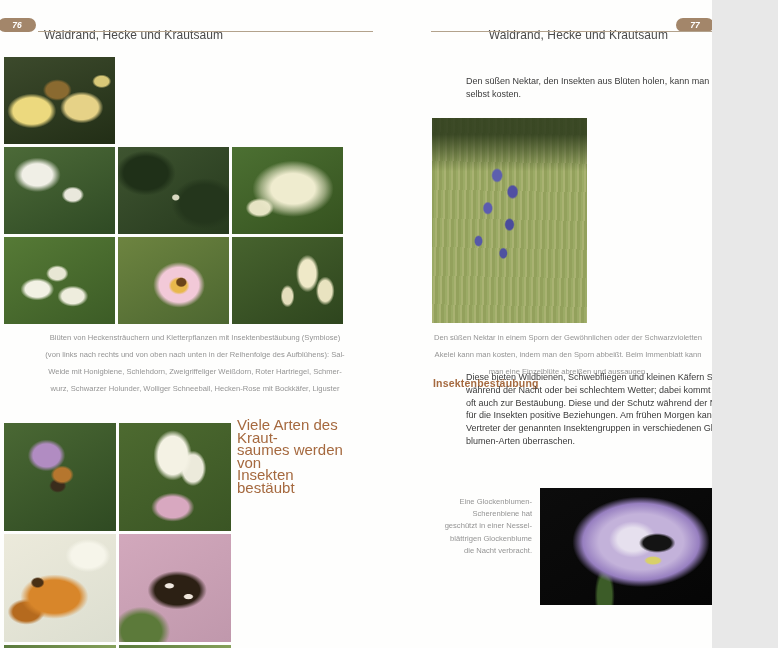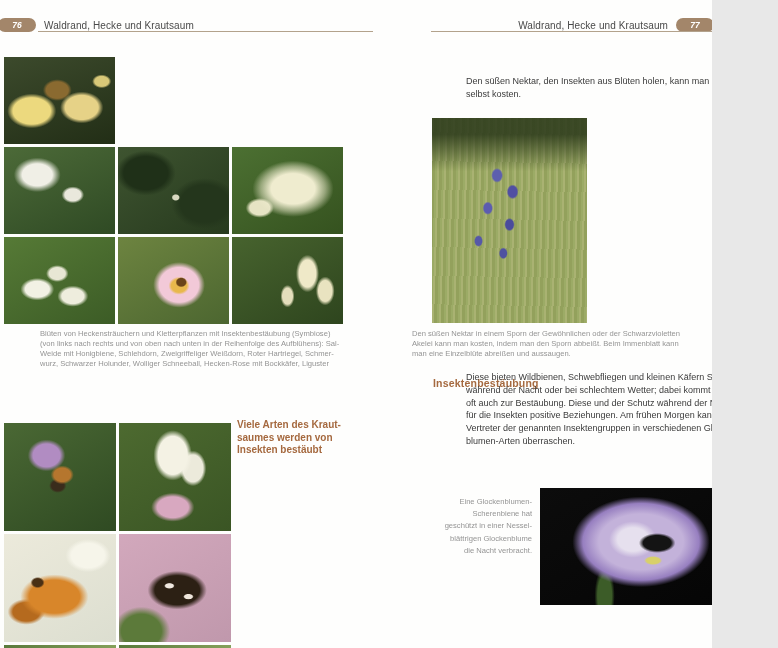--- a/index.html
+++ b/index.html
@@ -6,38 +6,38 @@
   #canvas{position:relative;width:712px;height:648px;background:#fefefdff;overflow:hidden;
           font-family:"Liberation Sans",sans-serif;color:#3b3b3b;}
   .abs{position:absolute;}
 
   
   .badge{position:absolute;top:18px;width:38px;height:14px;background:#a3866a;color:#fff;
          font-size:8.5px;font-weight:bold;font-style:italic;display:flex;align-items:center;
          justify-content:center;border-radius:7px;}
   .badge-left{left:-2px;}
   .badge-right{right:-2px;}
-  .ht{position:absolute;top:20px;font-size:10px;color:#4a4a4a;letter-spacing:.1px;}
+  .ht{position:absolute;top:28px;font-size:12px;color:#4a4a4a;letter-spacing:.1px;}
   .ht-left{left:44px;}
   .ht-right{right:44px;text-align:right;}
   .rule{position:absolute;top:31px;height:1px;background:#b3a28c;}
   .rule-left{left:38px;width:335px;}
   .rule-right{left:431px;width:311px;}
 
   
   .grid-top{position:absolute;left:4px;top:57px;width:339px;height:267px;display:grid;
             grid-template-columns:repeat(3,111px);grid-template-rows:repeat(3,87px);gap:3px;}
   .grid-bottom{position:absolute;left:4px;top:423px;width:227px;display:grid;
                grid-template-columns:112px 112px;grid-template-rows:108px 108px 40px;gap:3px;}
   .ph{width:100%;height:100%;overflow:hidden;}
-  .cap{position:absolute;font-size:7.6px;line-height:10px;color:#949494;white-space:pre-line;}
+  .cap{position:absolute;font-size:7.6px;line-height:17px;color:#949494;white-space:pre-line;text-align:center;}
   .cap1{left:40px;top:329px;width:310px;}
   .cap2{left:40px;top:384px;width:270px;}
   .lcol{position:absolute;left:237px;top:419px;width:110px;}
-  .lcol-h{font-size:10px;font-weight:bold;color:#a5693f;line-height:12.5px;white-space:pre-line;}
+  .lcol-h{font-size:15px;font-weight:normal;color:#a5693f;line-height:12.5px;white-space:pre-line;}
   .lcol-b{margin-top:3px;font-size:9px;line-height:13.5px;color:#3b3b3b;white-space:pre-line;}
 
   
   .rp-h{position:absolute;left:433px;font-size:10.5px;font-weight:bold;color:#a5693f;letter-spacing:.2px;}
   .rp-h1{top:60px;} .rp-h2{top:377px;}
   .rp-b{position:absolute;left:433px;font-size:9px;line-height:12.8px;color:#3b3b3b;white-space:pre-line;margin-left:33px;}
   .rp-b1{top:75px;width:315px;}
   .rp-b2{top:371px;width:318px;}
   .rp-cap1{left:412px;top:329px;width:312px;}
   .rp-cap2{left:430px;top:496px;width:102px;text-align:right;line-height:12.2px;}

